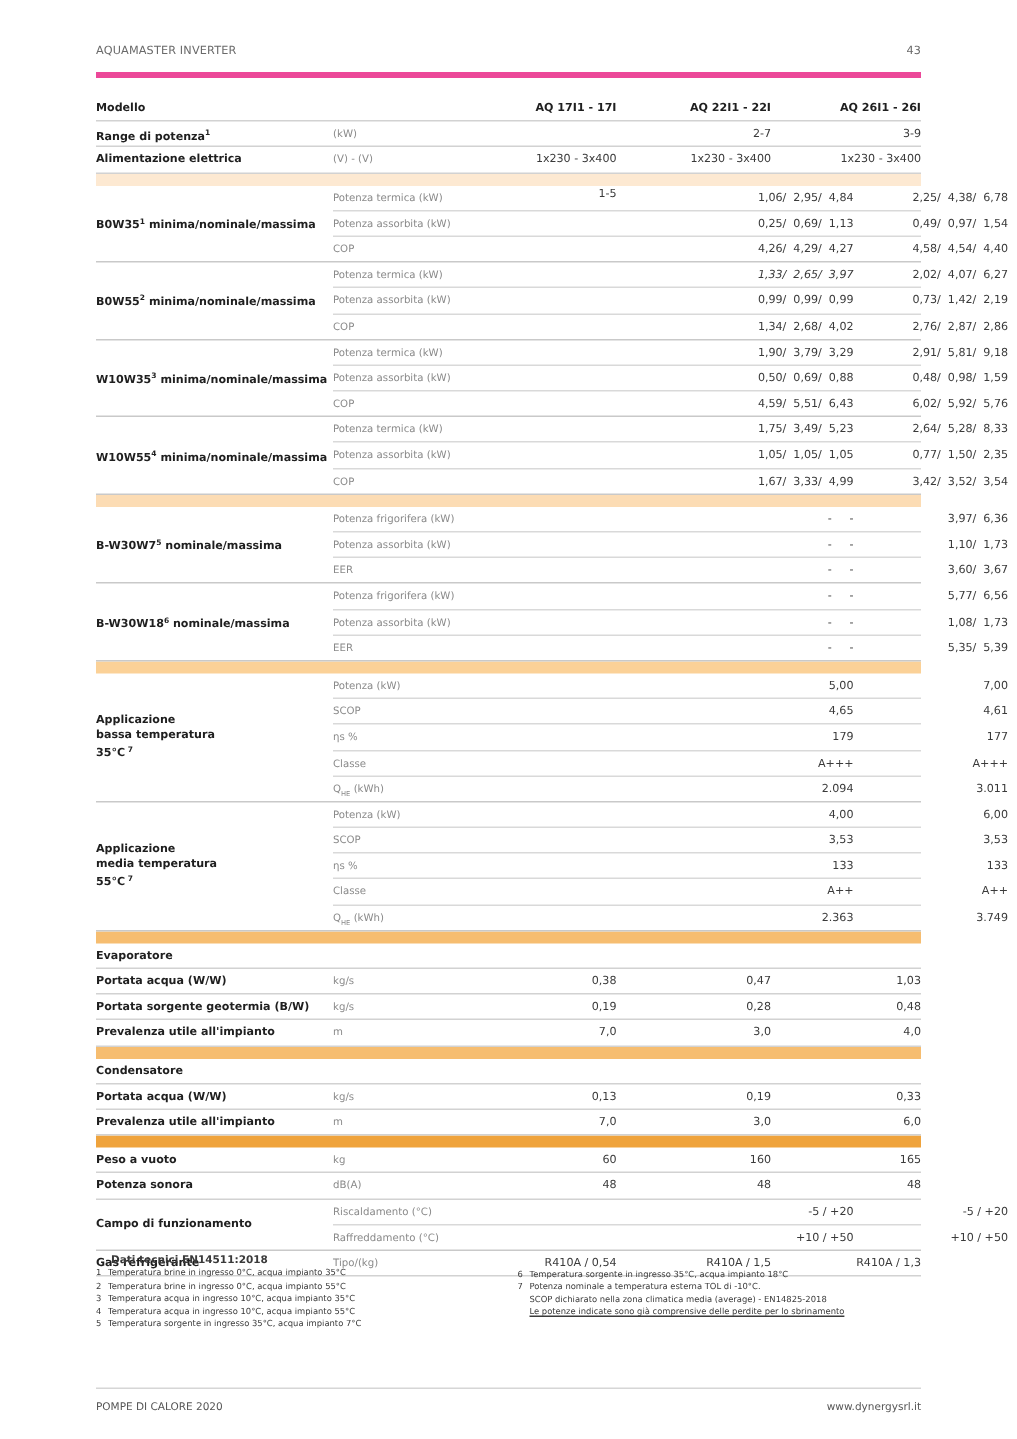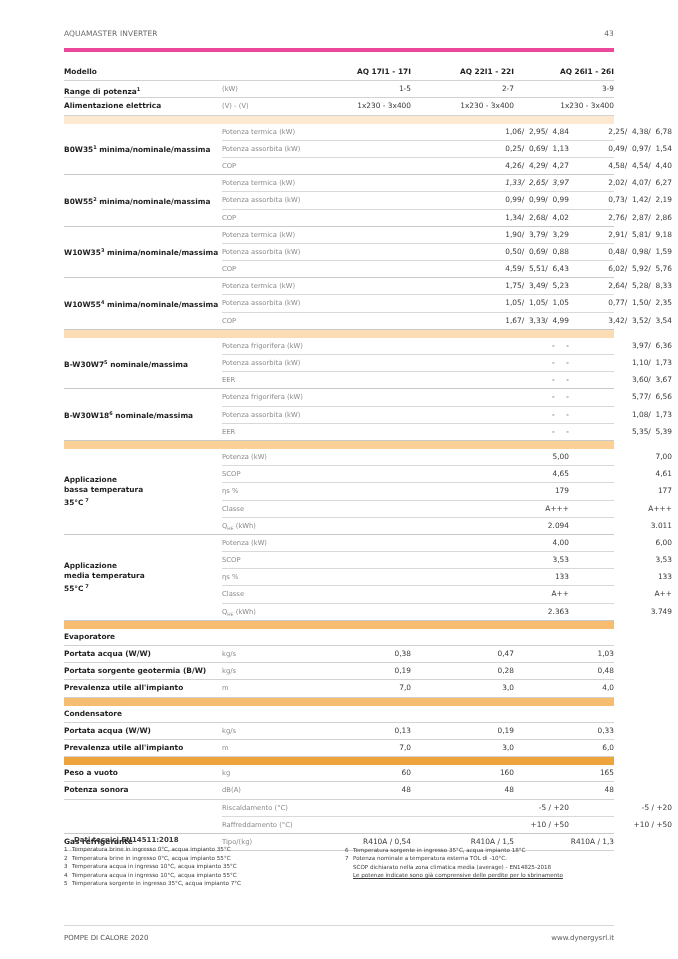--- a/index.html
+++ b/index.html
@@ -63,21 +63,21 @@
 <div class="spec">
   <div class="row head">
     <span class="lab">Modello</span>
     <span class="c1" style="white-space: pre;">AQ 17I1 - 17I</span>
     <span class="c2" style="white-space: pre;">AQ 22I1 - 22I</span>
     <span class="c3" style="white-space: pre;">AQ 26I1 - 26I</span>
   </div>
   <div class="row">
     <span class="lab"><span>Range di potenza</span><sup>1</sup></span>
     <span class="unit">(kW)</span>
-    <span class="c1" style="white-space: pre;">1-5</span>
+    <span class="c1" style="white-space: pre; margin-top: 40px;">1-5</span>
     <span class="c2" style="white-space: pre;">2-7</span>
     <span class="c3" style="white-space: pre;">3-9</span>
   </div>
   <div class="row">
     <span class="lab">Alimentazione elettrica</span>
     <span class="unit">(V) - (V)</span>
     <span class="c1" style="white-space: pre;">1x230 - 3x400</span>
     <span class="c2" style="white-space: pre;">1x230 - 3x400</span>
     <span class="c3" style="white-space: pre;">1x230 - 3x400</span>
   </div>
@@ -349,20 +349,23 @@
         <span class="c3" style="white-space: pre;">165</span>
       </div>
       <div class="row">
         <span class="lab">Potenza sonora</span>
         <span class="unit">dB(A)</span>
         <span class="c1" style="white-space: pre;">48</span>
         <span class="c2" style="white-space: pre;">48</span>
         <span class="c3" style="white-space: pre;">48</span>
       </div>
       <div class="group">
+        <div class="glabel">
+          <span>Campo di funzionamento</span>
+        </div>
         <div class="grows">
           <div class="row sub">
             <span class="unit">Riscaldamento (°C)</span>
             <span class="c1" style="white-space: pre;">-5 / +20</span>
             <span class="c2" style="white-space: pre;">-5 / +20</span>
           </div>
           <div class="row sub">
             <span class="unit">Raffreddamento (°C)</span>
             <span class="c1" style="white-space: pre;">+10 / +50</span>
             <span class="c2" style="white-space: pre;">+10 / +50</span>

